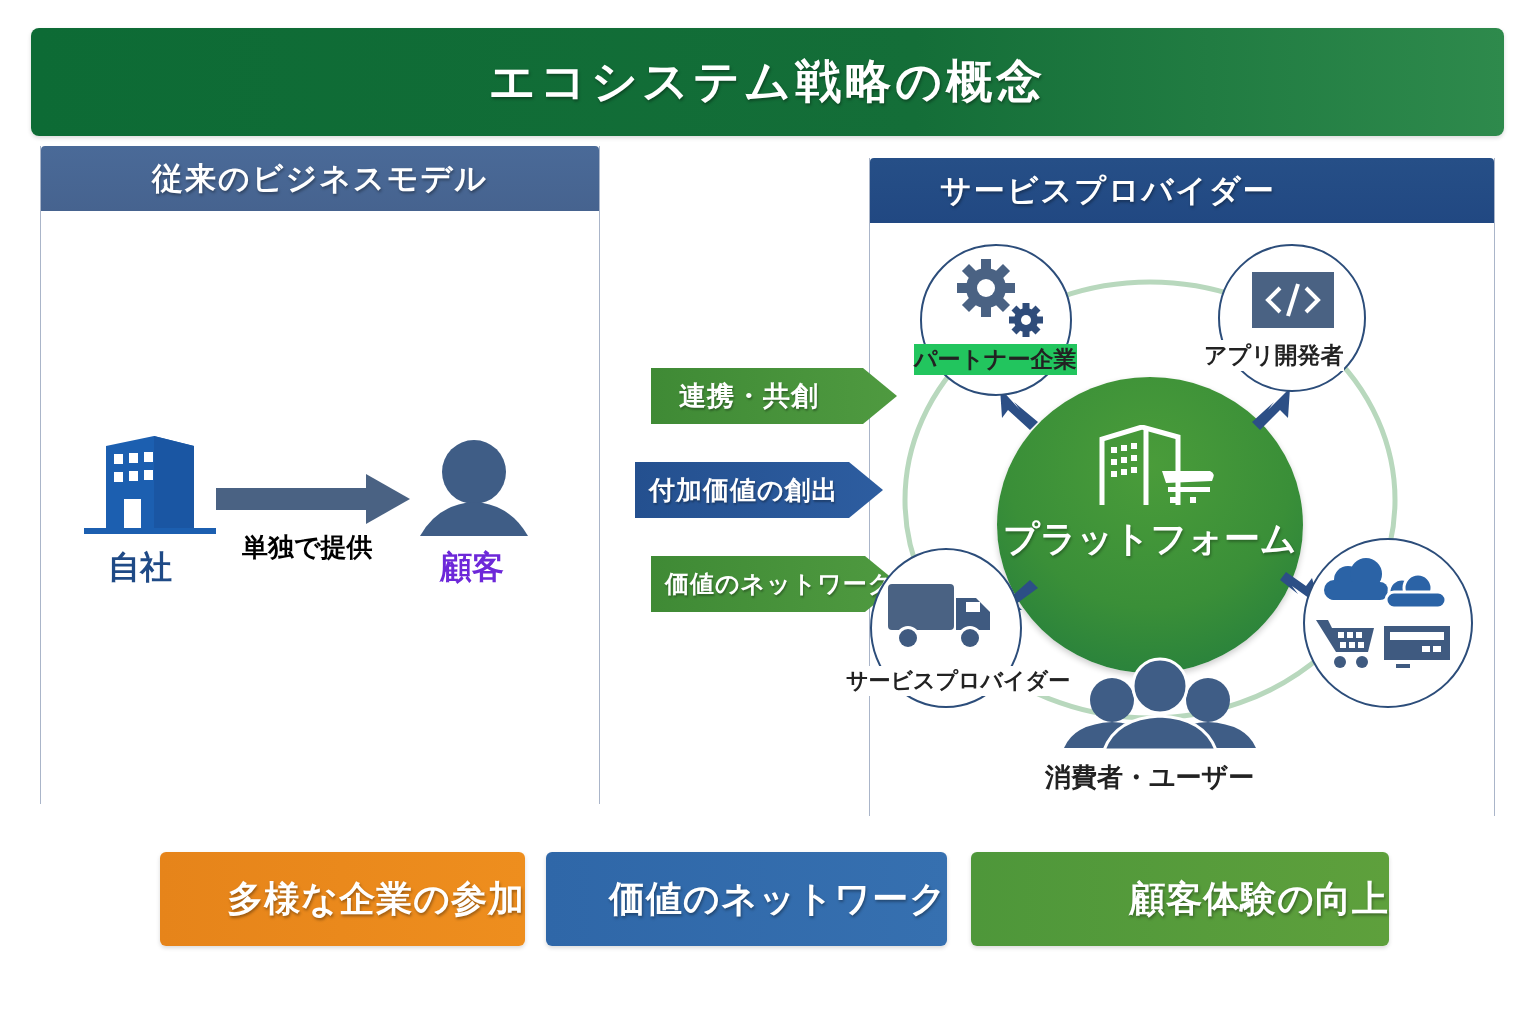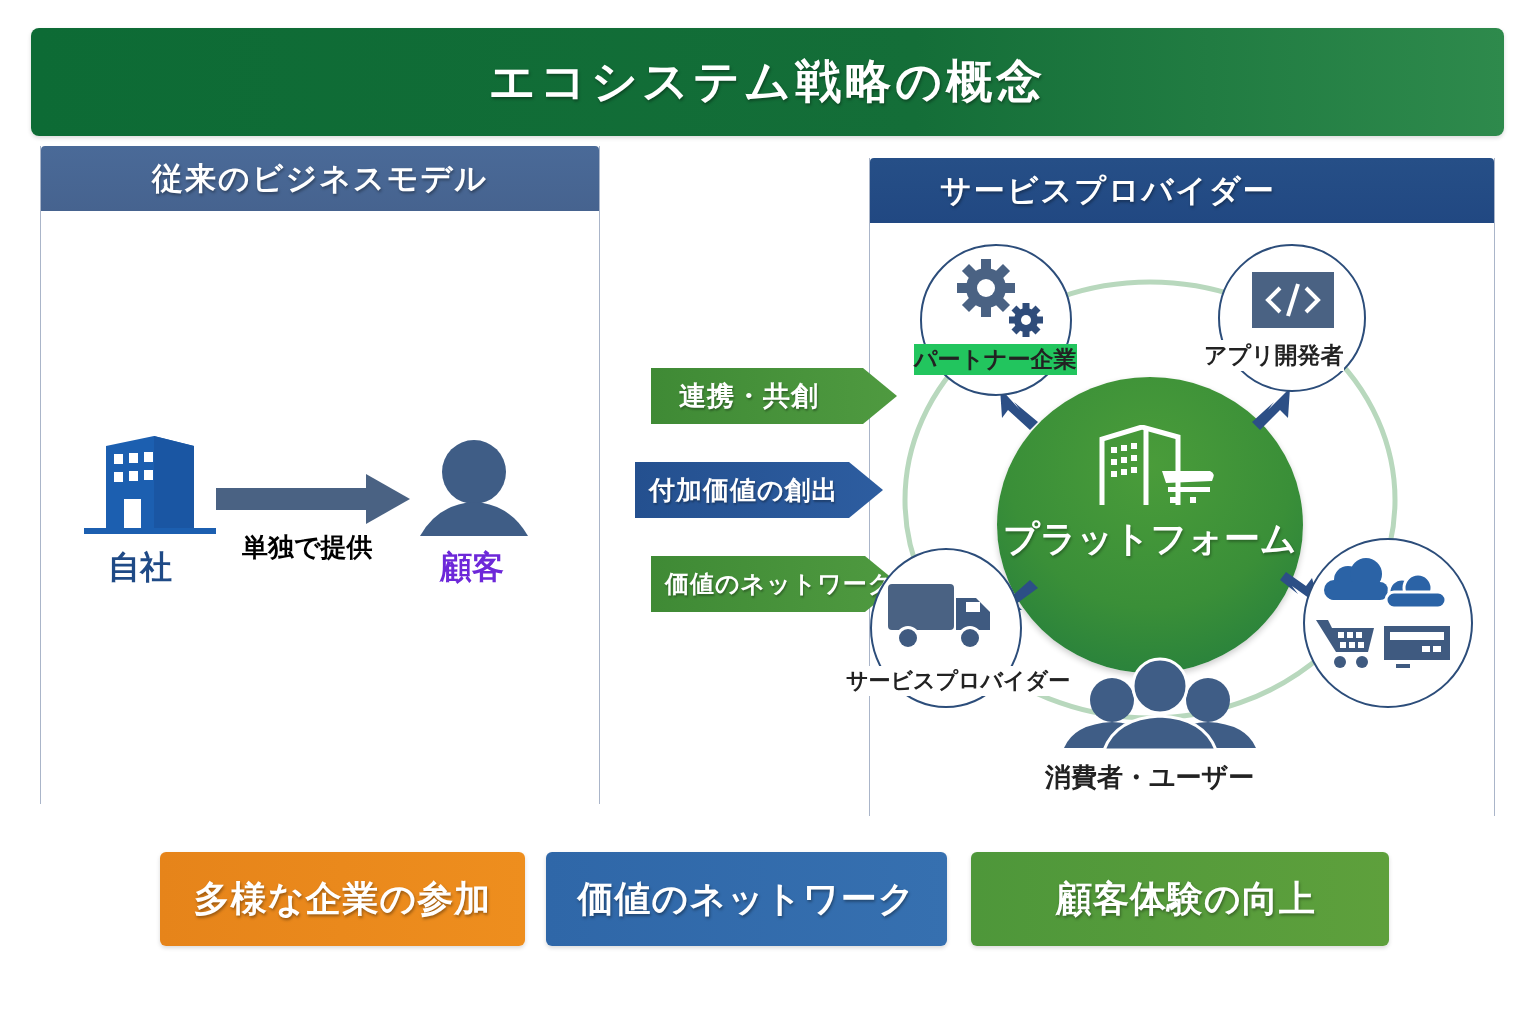--- a/index.html
+++ b/index.html
@@ -60,21 +60,21 @@
     background: radial-gradient(circle at 50% 30%, #4a9c3a 0%, #3a8f38 55%, #1f7a3e 100%);
     box-shadow: 0 3px 6px rgba(0,0,0,0.2);
   }
   .platform-label {
     position: absolute; left: 997px; top: 515px; width: 306px; text-align: center;
     color: #fff; font-weight: bold; font-size: 36px; text-shadow: 1px 2px 3px rgba(0,0,0,0.3);
   }
 
   .bottom-box {
     position: absolute; top: 852px; height: 94px; border-radius: 6px;
-    display: flex; align-items: center; justify-content: center;
+    display: flex; align-items: center; justify-content: flex-end;
     color: #fff; font-weight: bold; font-size: 36px; letter-spacing: 1px;
     text-shadow: 1px 2px 3px rgba(0,0,0,0.35);
     box-shadow: 0 2px 4px rgba(0,0,0,0.15);
   }
   .orange { background: linear-gradient(90deg,#e6841a,#ee8e1e); }
   .bblue { background: linear-gradient(90deg,#2f67a8,#3670b0); }
   .bgreen { background: linear-gradient(90deg,#4e973a,#5ea03c); padding-left: 12px; }
 </style>
 </head>
 <body>

